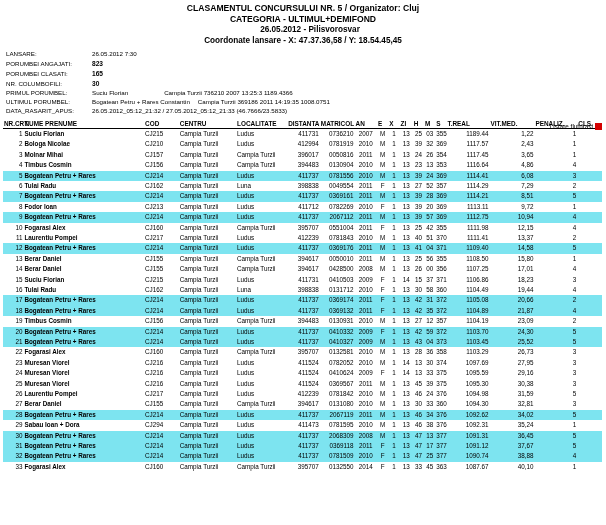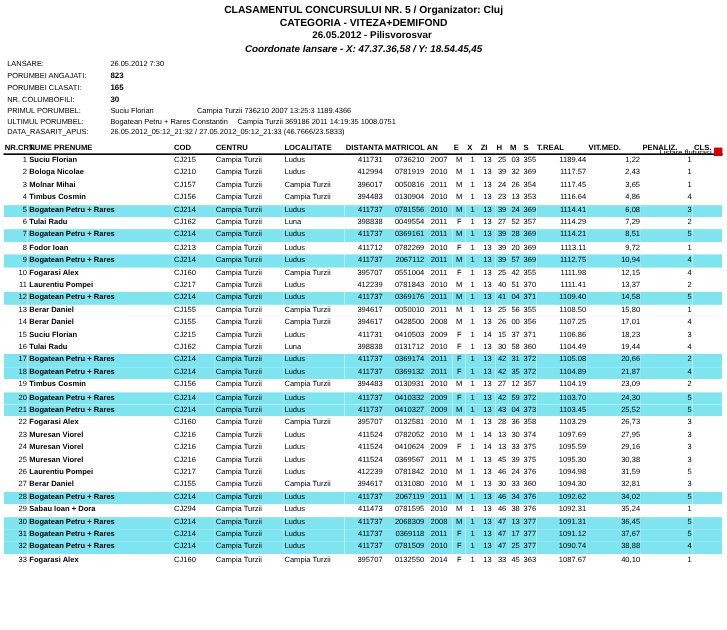--- a/index.html
+++ b/index.html
@@ -11,21 +11,21 @@
     color:#000;
     overflow:hidden;
   }
   .page { position:relative; width:606px; height:525px; box-sizing:border-box; padding:0; }
 
   
   .hdr { text-align:center; padding-top:3px; }
   .hdr .l1 { font-size:8.6px; font-weight:bold; }
   .hdr .l2 { font-size:8.6px; font-weight:bold; margin-top:1px; }
   .hdr .l3 { font-size:8.2px; font-weight:bold; margin-top:1px;padding-left:14px; }
-  .hdr .l4 { font-size:8.2px; font-weight:bold; margin-top:2px;font-style:italic; }
+  .hdr .l4 { font-size:8.2px; font-weight:bold; margin-top:2px; }
 
   
   .info { margin:5px 0 0 6px; font-size:6.2px; line-height:1.45; }
   .info .row { white-space:nowrap; }
   .info .lbl { display:inline-block; min-width:86px; }
   .info .valn { }
   .info .big { font-weight:bold; font-size:6.6px; }
 
   
   .listare {
@@ -83,21 +83,21 @@
   col.w-pen   { width:42px; }
   col.w-cls   { width:24px; }
 </style>
 </head>
 <body>
 
 <div class="page">
 
   <div class="hdr">
     <div class="l1">CLASAMENTUL CONCURSULUI NR. 5 / Organizator: Cluj</div>
-    <div class="l2">CATEGORIA  -  VITEZA+DEMIFOND</div>
+    <div class="l2">CATEGORIA  -  ULTIMUL+DEMIFOND</div>
     <div class="l3">26.05.2012  -  Pilisvorosvar</div>
     <div class="l4">Coordonate lansare - X: 47.37.36,58 / Y: 18.54.45,45</div>
   </div>
 
   <div class="info">
     <div class="row"><span class="lbl">LANSARE:</span><span class="valn">26.05.2012 7:30</span></div>
     <div class="row"><span class="lbl">PORUMBEI ANGAJATI:</span><span class="big">823</span></div>
     <div class="row"><span class="lbl">PORUMBEI CLASATI:</span><span class="big">165</span></div>
     <div class="row"><span class="lbl">NR. COLUMBOFILI:</span><span class="big">30</span></div>
     <div class="row"><span class="lbl">PRIMUL PORUMBEL:</span><span class="valn">Suciu Florian</span><span style="margin-left:36px">Campia Turzii 736210 2007 13:25:3  1189.4366</span></div>

